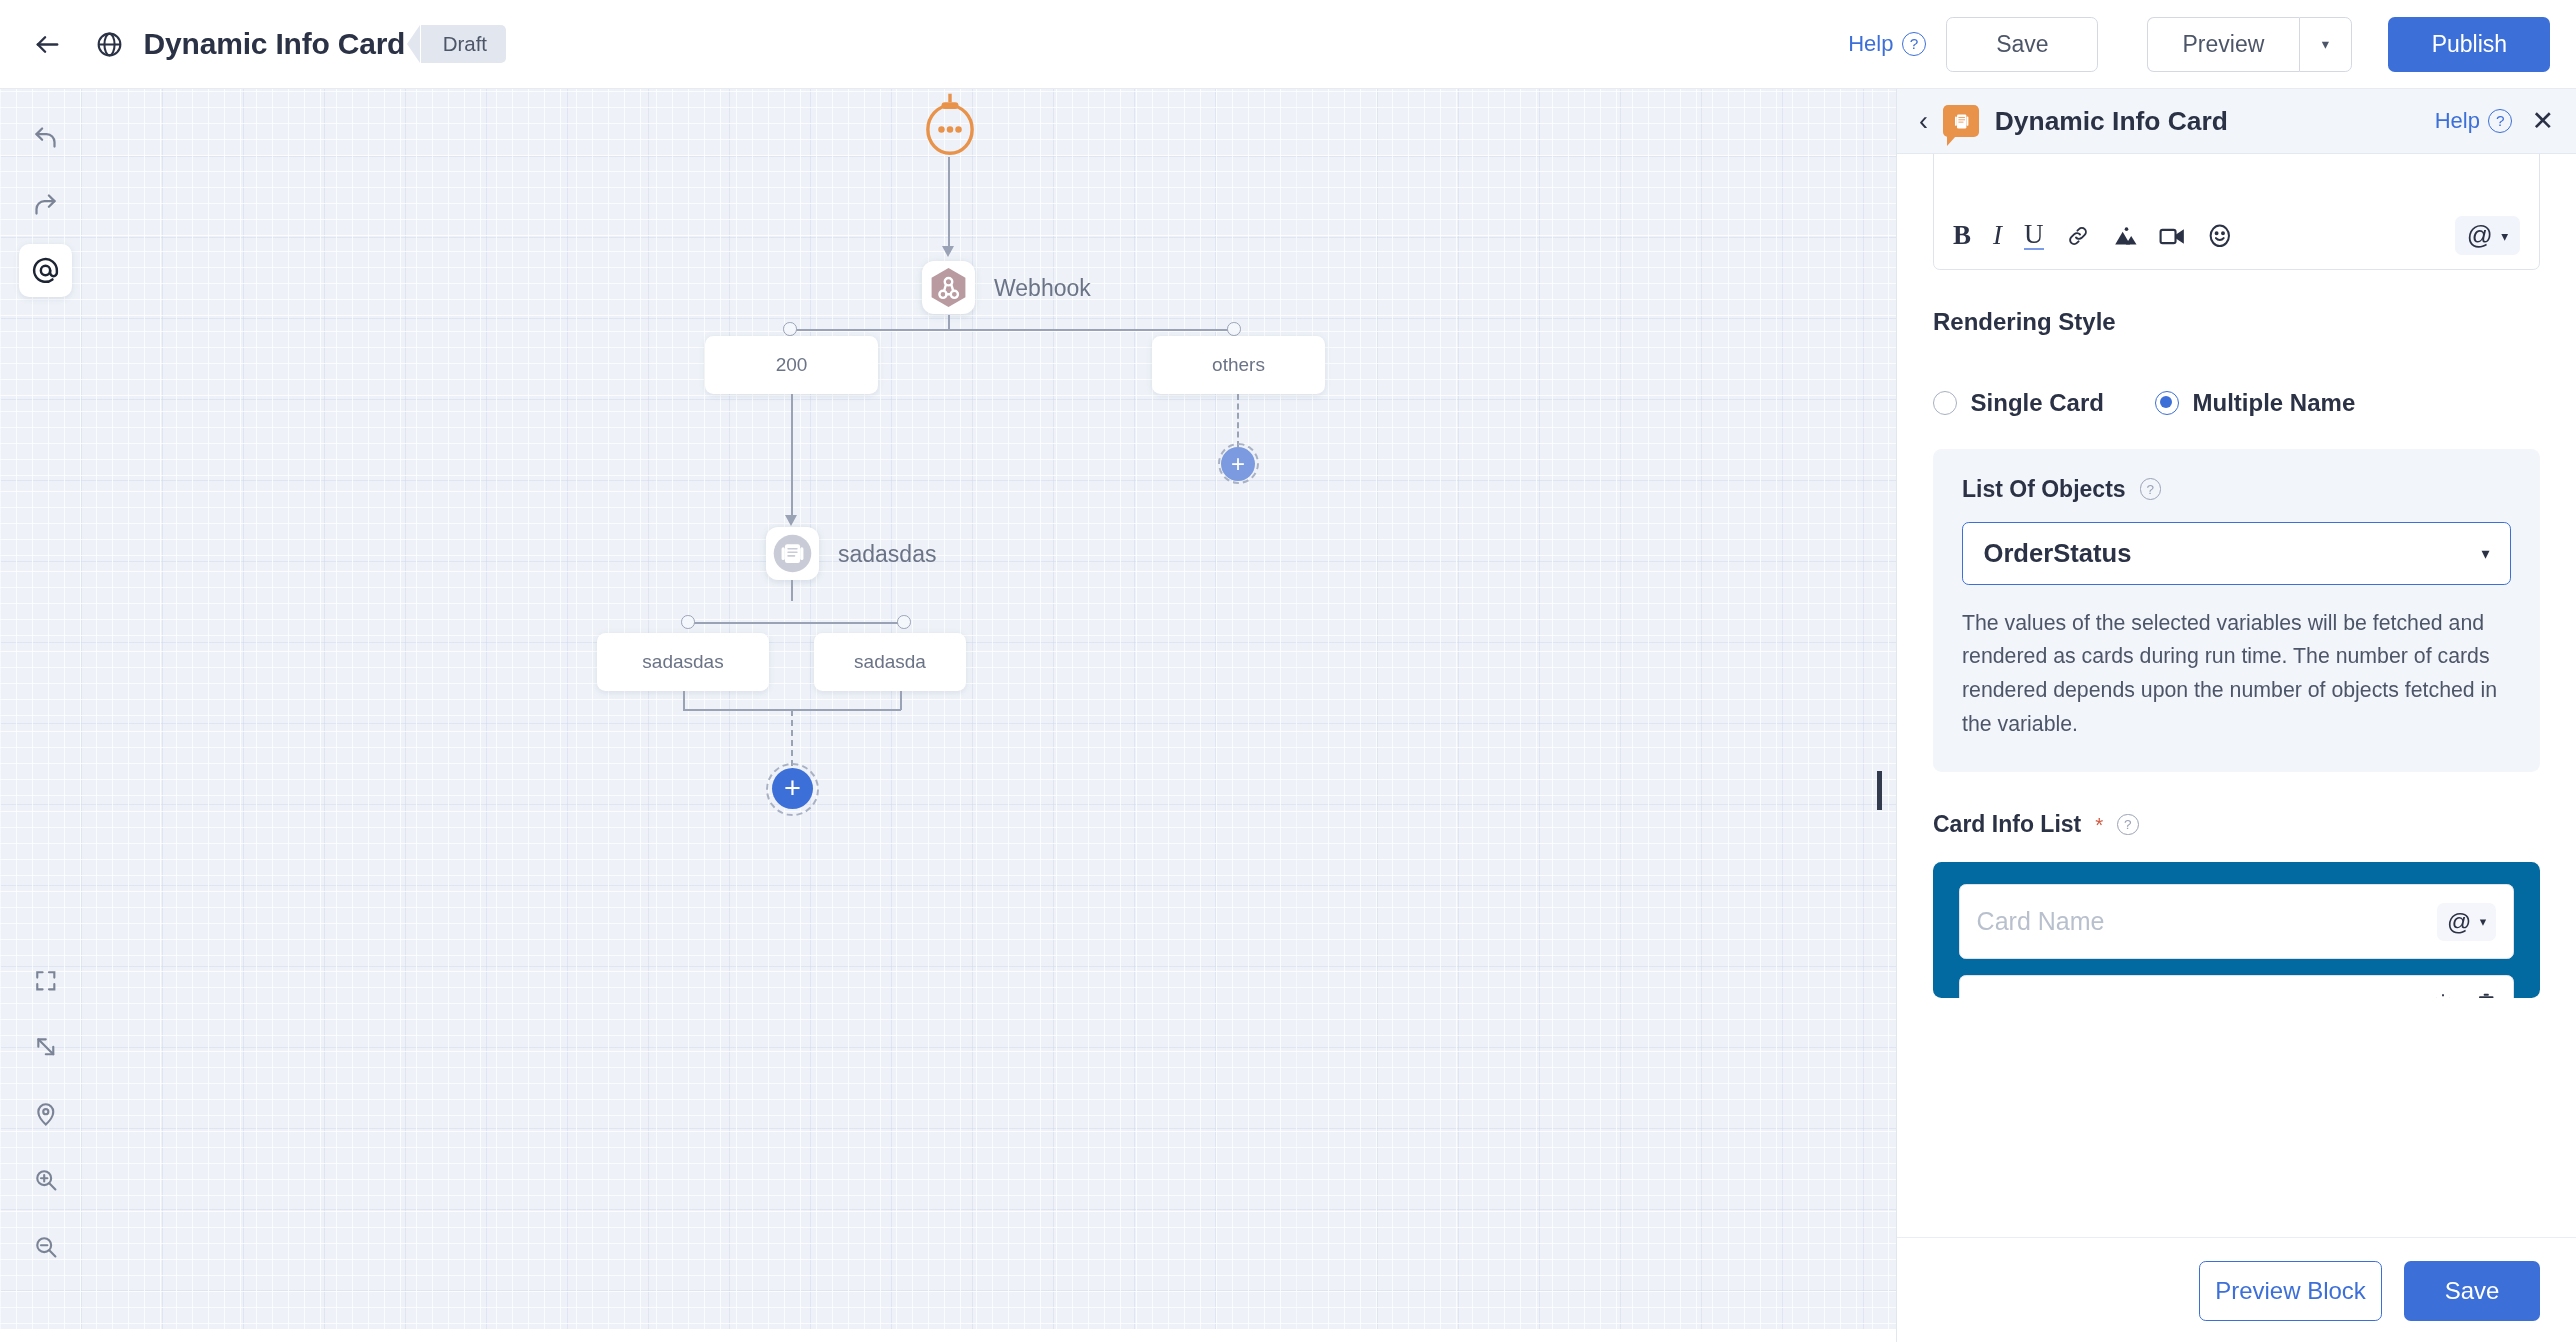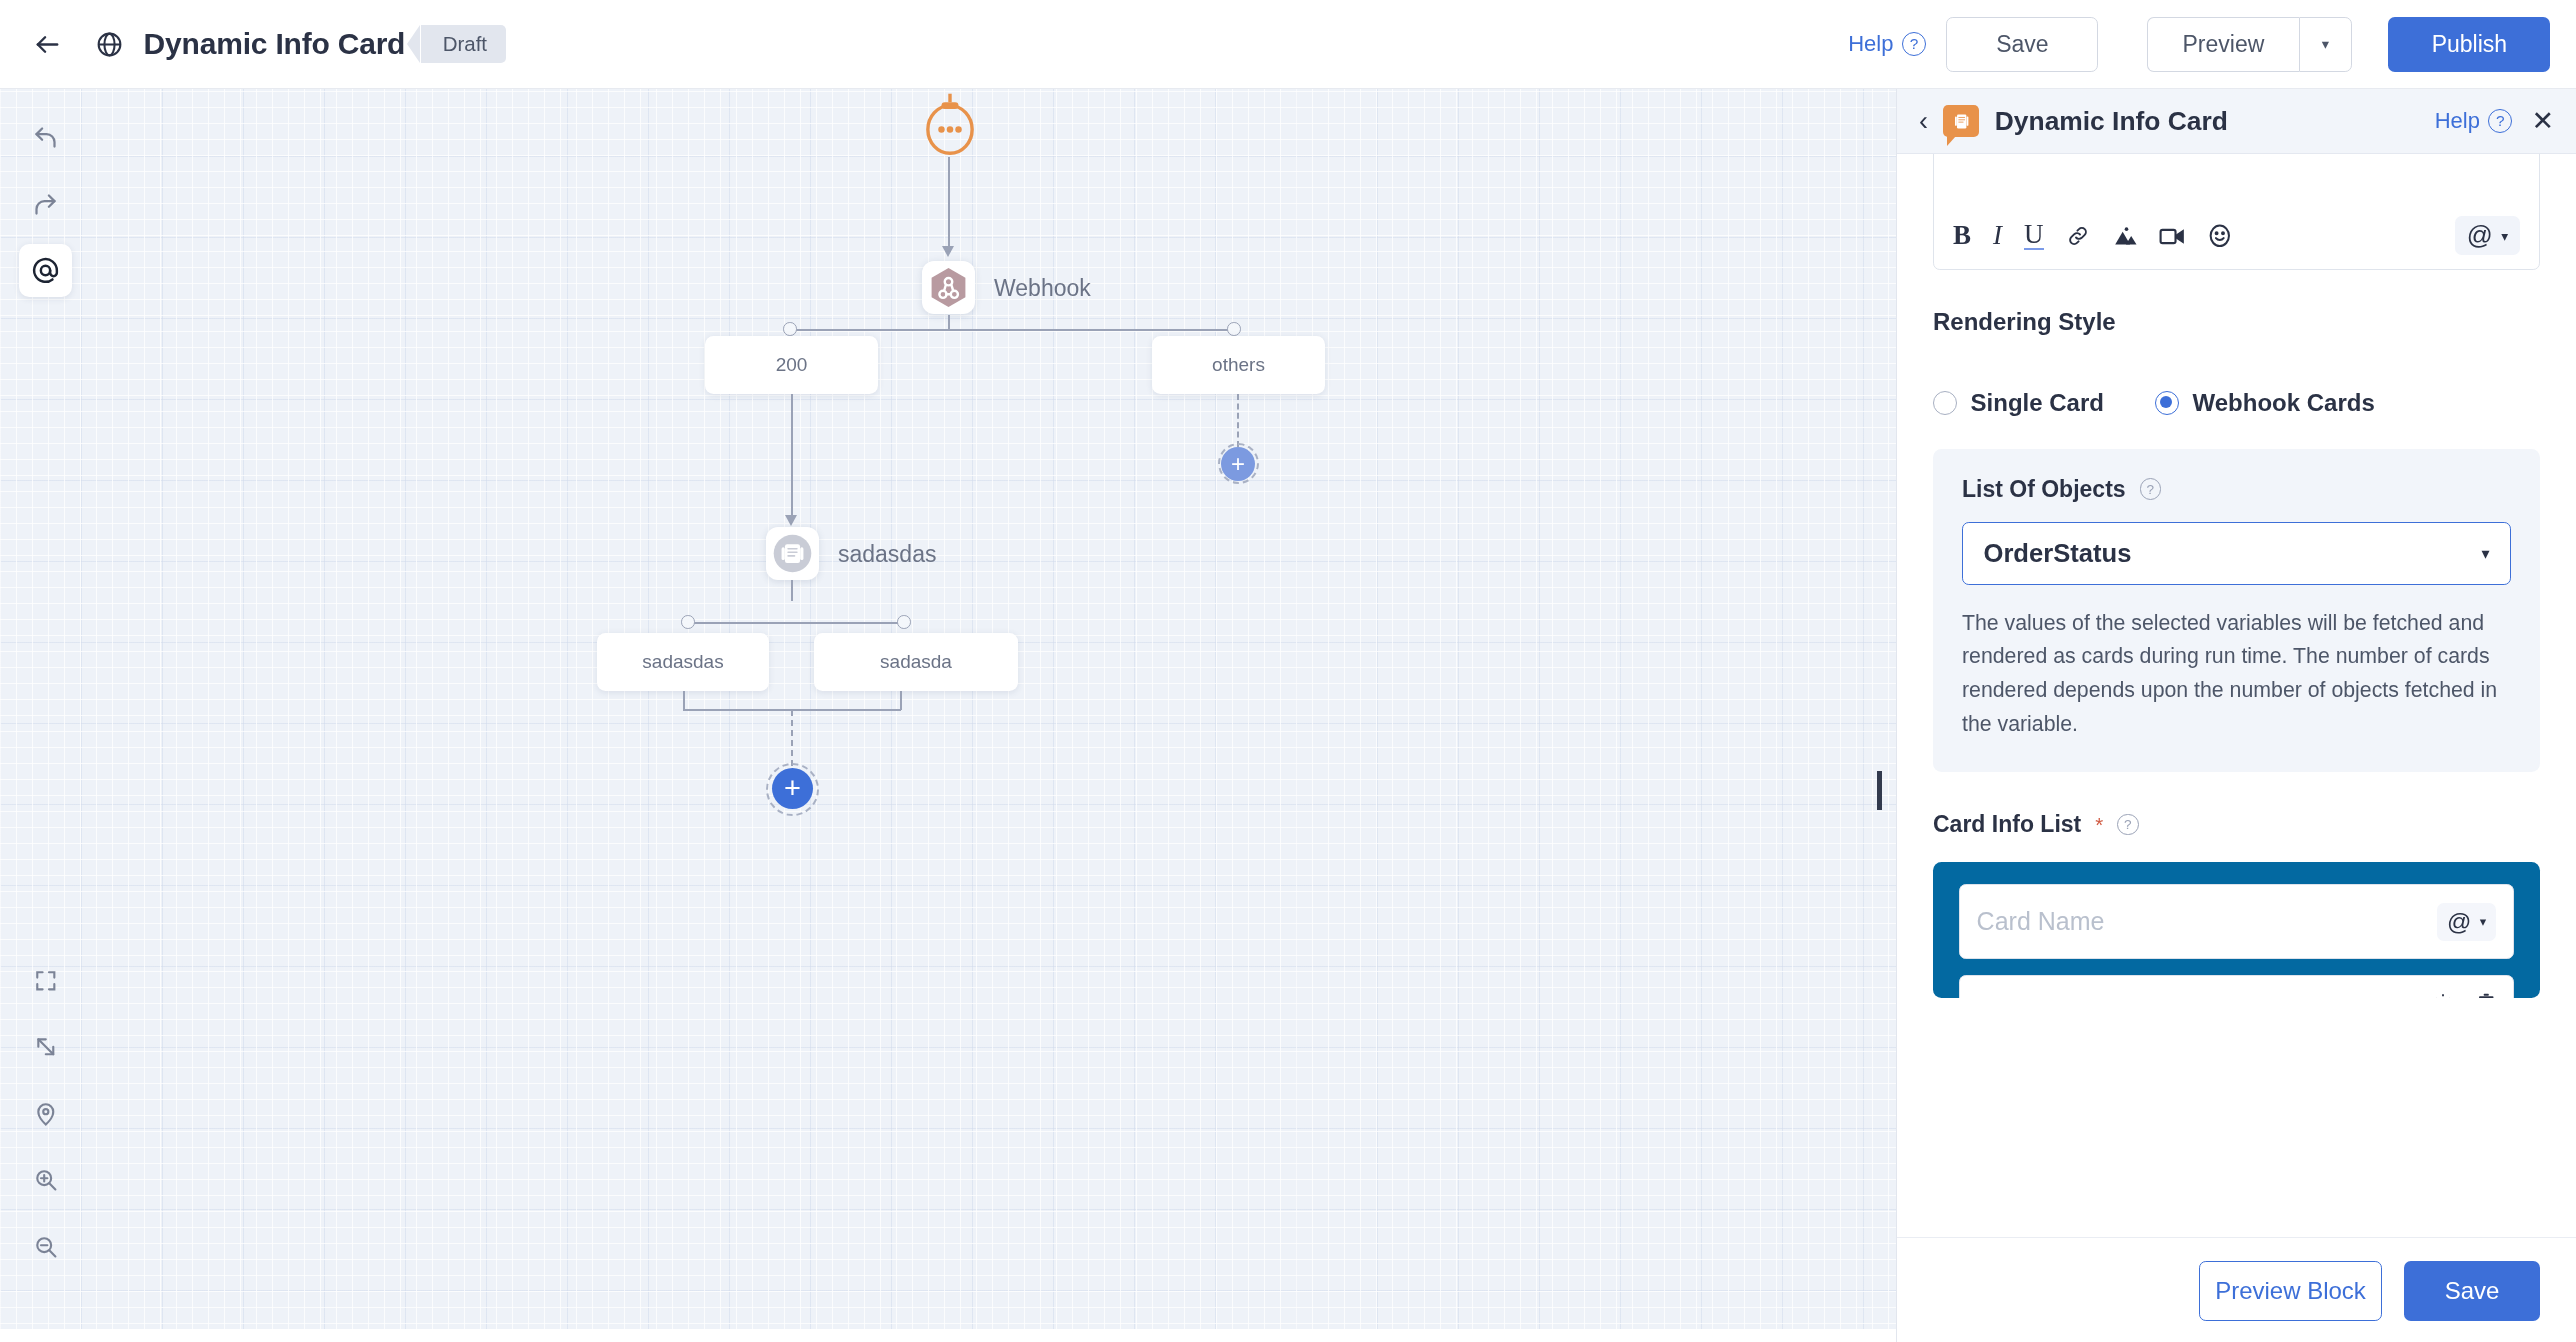--- a/index.html
+++ b/index.html
@@ -431,21 +431,21 @@
     </div>
 
     <div class="edge v" style="left:791px; top:505px; height:21.3px;"></div>
     <div class="edge h" style="left:688px; top:547px; width:217px;"></div>
     <div class="port" style="left:681px; top:540px;"></div>
     <div class="port" style="left:897px; top:540px;"></div>
 
     <div class="branch-box" style="left:597px; top:558px; width:172px; height:58px;">
       <span>sadasdas</span>
     </div>
-    <div class="branch-box" style="left:814px; top:558px; width:204px; height:58px;align-items:center;">
+    <div class="branch-box" style="left:814px; top:558px; width:152px; height:58px;align-items:center;">
       <span>sadasda</span>
     </div>
 
     <div class="edge v" style="left:683px; top:616px; height:19px;"></div>
     <div class="edge v" style="left:900px; top:616px; height:19px;"></div>
     <div class="edge h" style="left:683px; top:634px; width:218px;"></div>
     <div class="edge dash-v" style="left:791px; top:635px; height:56px;"></div>
 
     <div class="plus-ring" style="left:766px; top:688px; width:53px; height:53px;"></div>
     <div class="plus-node" style="left:772px; top:693px;">+</div>
@@ -522,21 +522,21 @@
         </div>
 
         <div class="section-label">Rendering Style</div>
         <div class="radio-row">
           <label class="radio-item">
             <span class="radio"></span>
             <span class="radio-label">Single Card</span>
           </label>
           <label class="radio-item">
             <span class="radio checked"></span>
-            <span class="radio-label">Webhook Cards</span>
+            <span class="radio-label">Multiple Name</span>
           </label>
         </div>
 
         <div class="grey-card">
           <div class="field-label-row">
             <span class="field-label">List Of Objects</span>
             <span class="help-dot">?</span>
           </div>
           <div class="select-box">
             <span class="select-value">OrderStatus</span>

